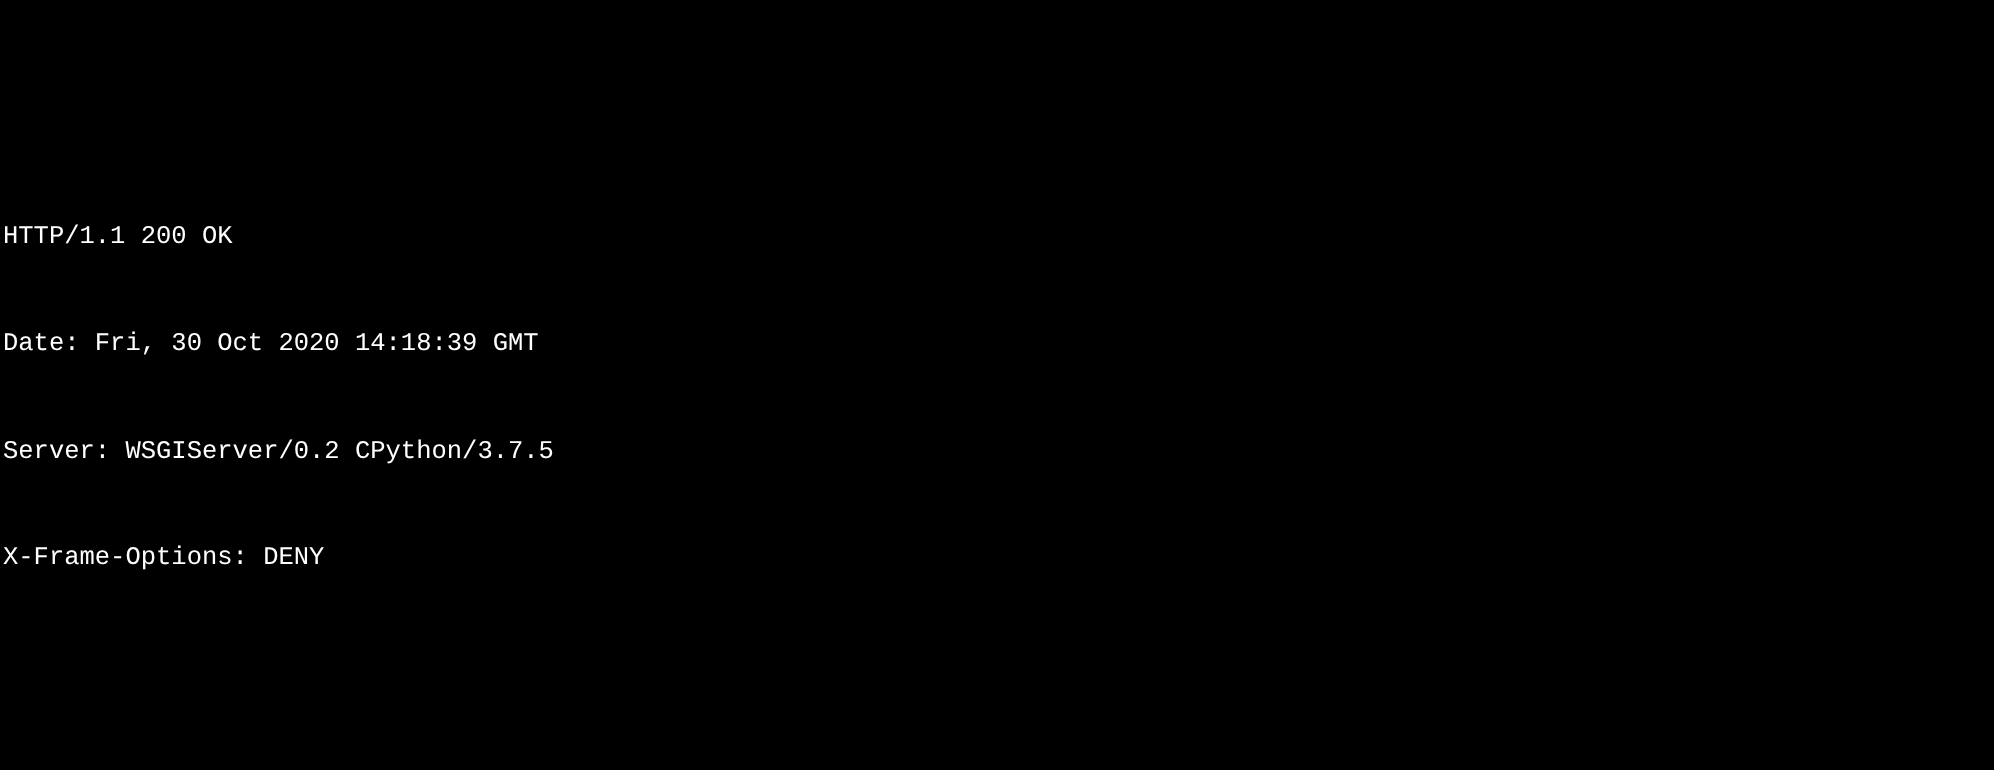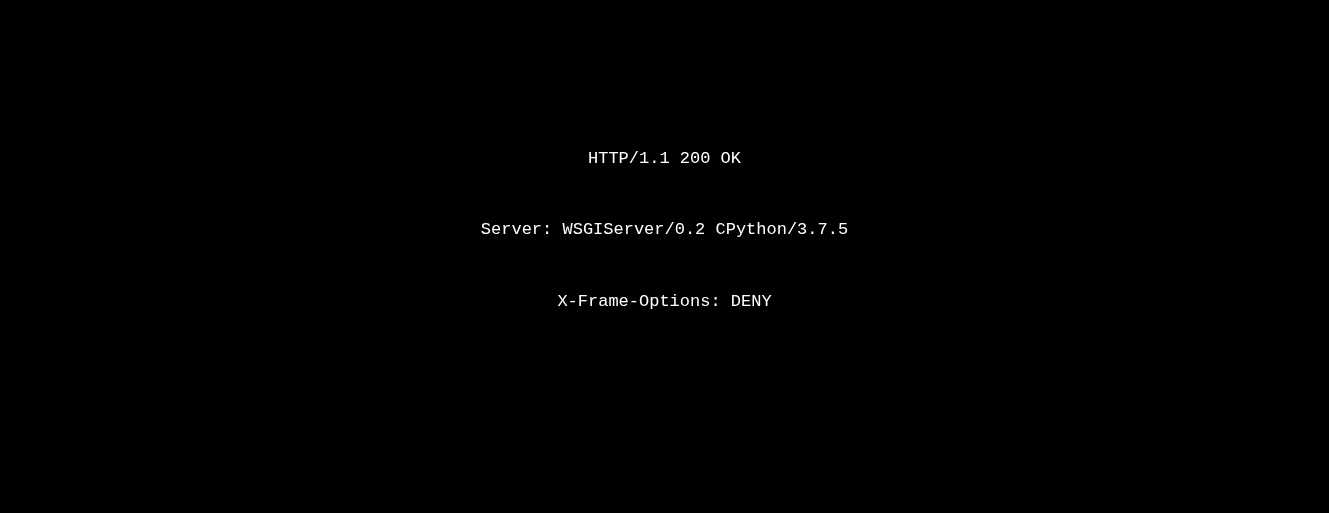--- a/index.html
+++ b/index.html
@@ -27,30 +27,30 @@
       display: block;
     }
     .prompt {
       color: #ffffff;
     }
     .command {
       color: #ffffff;
     }
     .output {
       color: #ffffff;
-      text-align: center;
     }
   </style>
 </head>
 <body>
 
 
 
 <div class="terminal">
   <div class="line output">HTTP/1.1 200 OK</div>
+  <div class="line output">Date: Fri, 30 Oct 2020 14:18:39 GMT</div>
   <div class="line output">Server: WSGIServer/0.2 CPython/3.7.5</div>
   <div class="line output">X-Frame-Options: DENY</div>
   
   
   
   
   
   
 </div>
 

